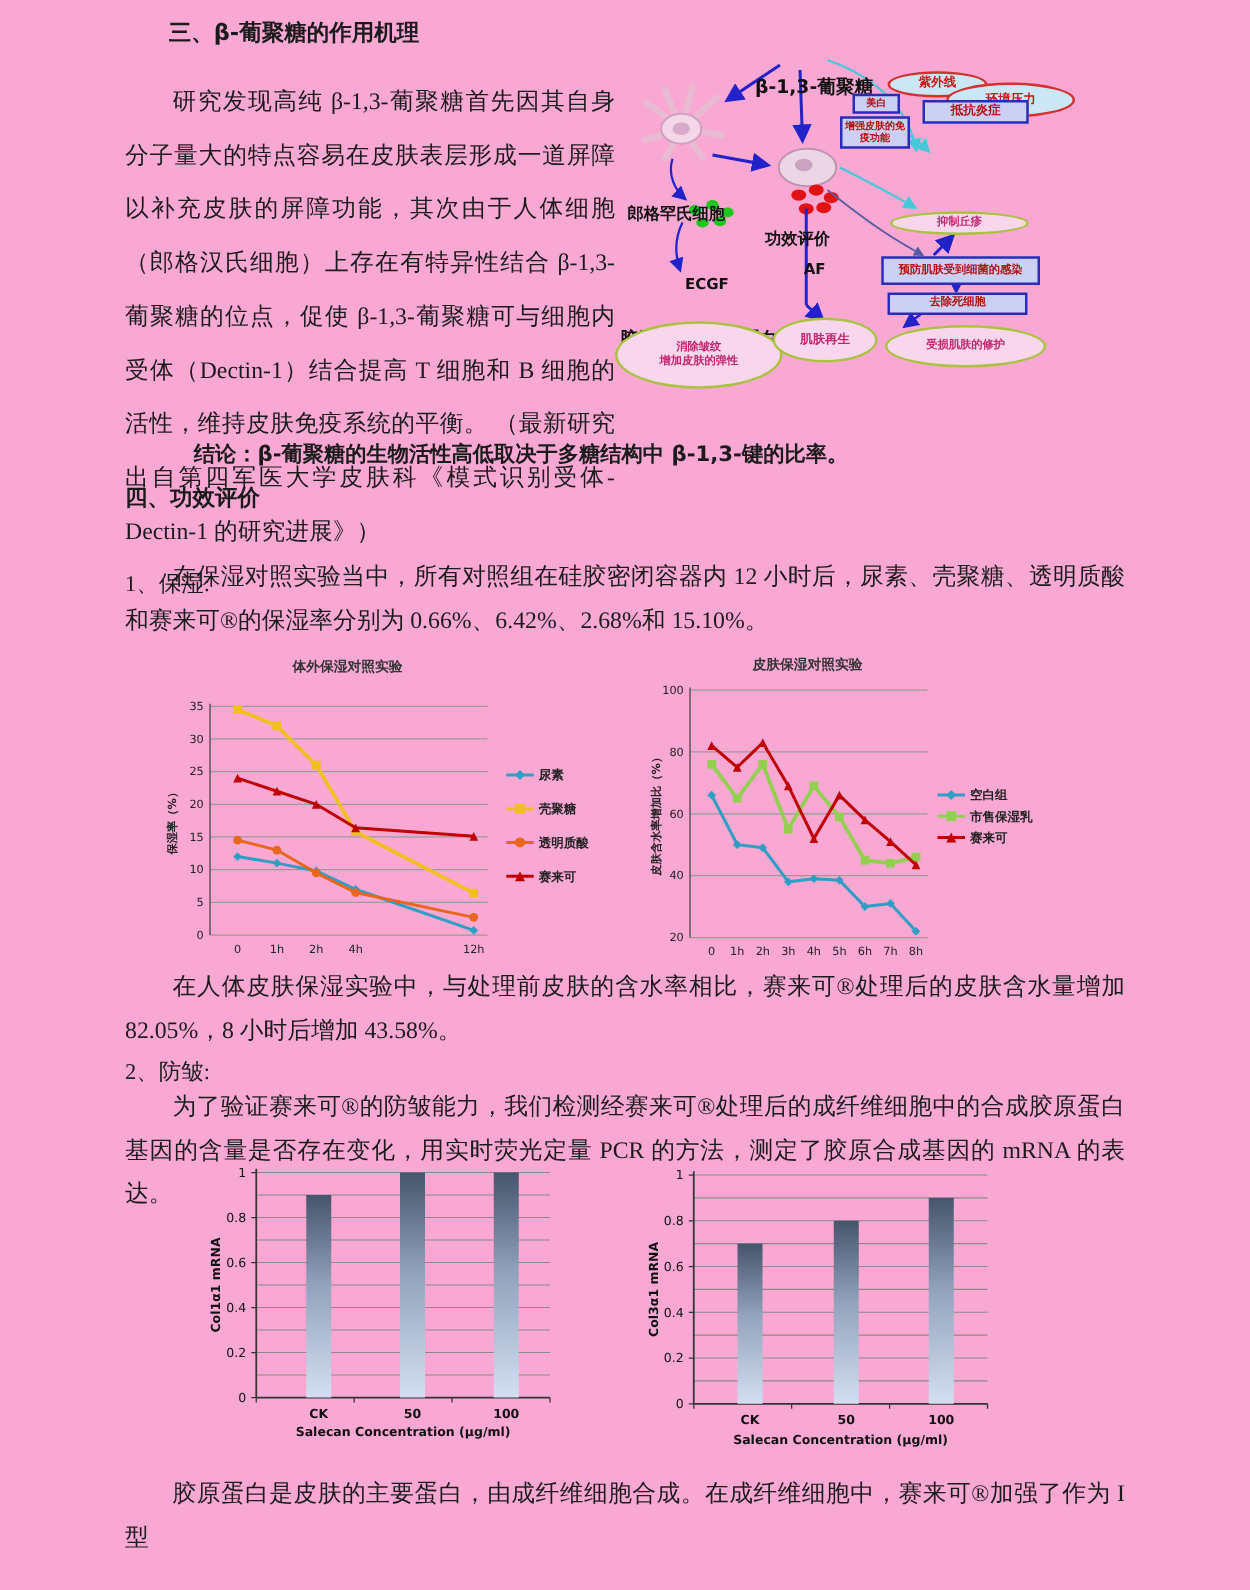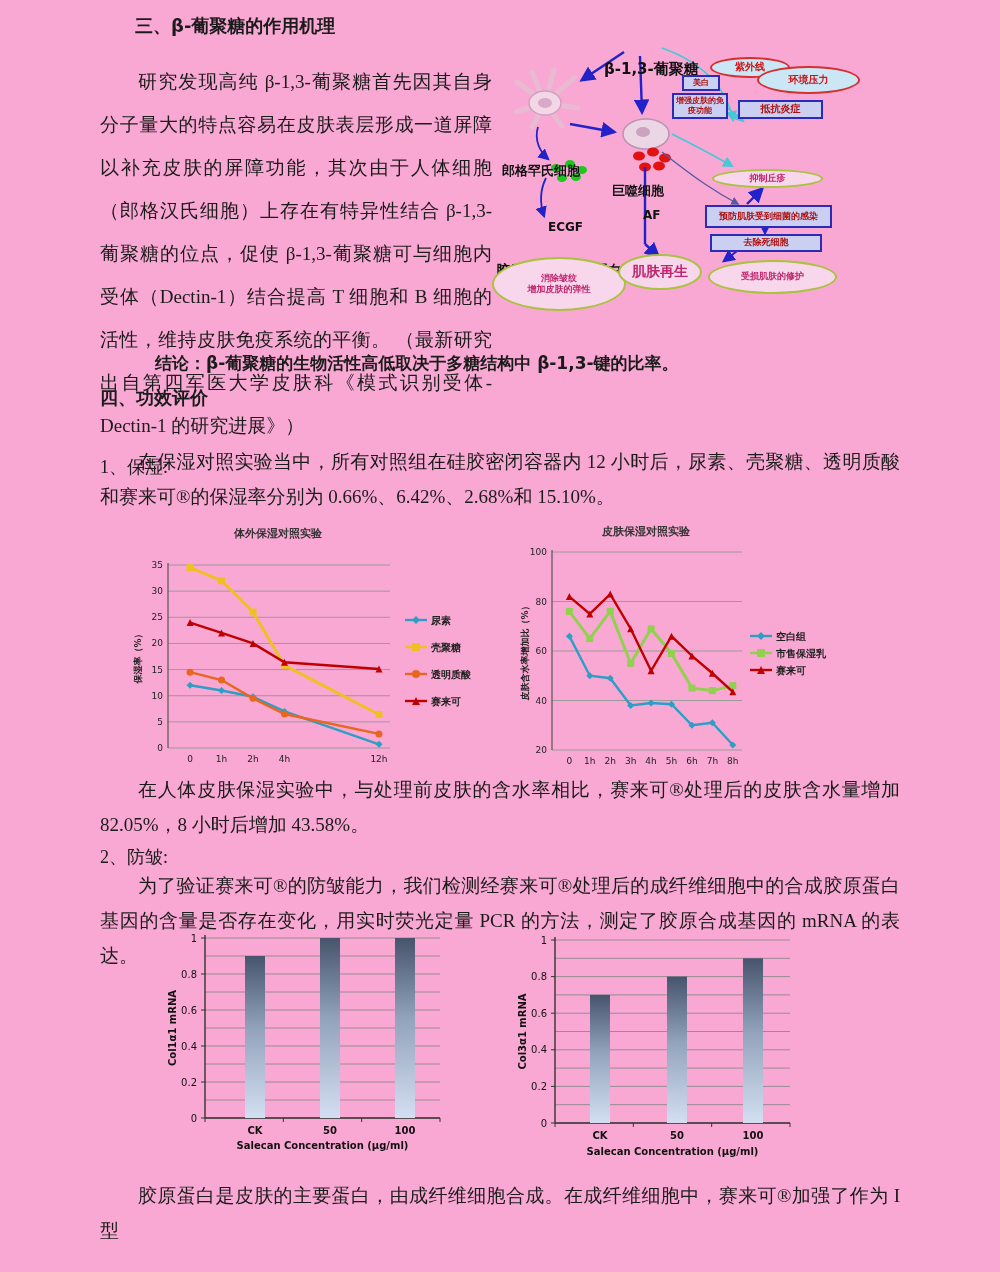--- a/index.html
+++ b/index.html
@@ -95,37 +95,37 @@
         <path d="M234,95 C242,101 247,105 251,109" marker-end="url(#mCyan)"></path>
       </g>
 
       <g stroke="#5A5AA0" stroke-width="1.4" fill="none">
         <path d="M170,140 C205,168 224,180 246,192" marker-end="url(#mNavy)"></path>
       </g>
     </svg>
 
     <div class="dg-label" style="left:112px;top:20px;font-size:15px;">β-1,3-葡聚糖</div>
     <div class="dg-label" style="left:10px;top:122px;font-size:13px;">郎格罕氏细胞</div>
-    <div class="dg-label" style="left:120px;top:142px;font-size:13px;">巨噬细胞</div>
+    <div class="dg-label" style="left:120px;top:142px;font-size:13px;">功效评价</div>
     <div class="dg-label" style="left:56px;top:180px;font-size:12px;">ECGF</div>
     <div class="dg-label" style="left:151px;top:168px;font-size:12px;">AF</div>
     <div class="dg-label" style="left:4px;top:222px;font-size:14px;">胶原蛋白，弹性蛋白</div>
 
     <div class="dg-node dg-ellipse-blue" style="left:218px;top:45px;width:80px;height:21px;">紫外线</div>
     <div class="dg-node dg-ellipse-blue" style="left:265px;top:54px;width:103px;height:28px;">环境压力</div>
     <div class="dg-node dg-box" style="left:190px;top:63px;width:38px;height:16px;font-size:8px;">美白</div>
     <div class="dg-node dg-box" style="left:180px;top:81px;width:56px;height:26px;font-size:8px;">增强皮肤的免疫功能</div>
-    <div class="dg-node dg-box" style="left:246px;top:88px;width:85px;height:19px;font-size:10px;">抵抗炎症</div>
+    <div class="dg-node dg-box" style="left:246px;top:68px;width:85px;height:19px;font-size:10px;">抵抗炎症</div>
     <div class="dg-node dg-ellipse-pink" style="left:220px;top:157px;width:111px;height:19px;">抑制丘疹</div>
     <div class="dg-node dg-box" style="left:213px;top:193px;width:127px;height:23px;">预防肌肤受到细菌的感染</div>
     <div class="dg-node dg-box" style="left:218px;top:222px;width:112px;height:18px;">去除死细胞</div>
     <div class="dg-node dg-ellipse-pink" style="left:216px;top:248px;width:129px;height:34px;">受损肌肤的修护</div>
     <div class="dg-node dg-ellipse-pink" style="left:0px;top:245px;width:134px;height:54px;">消除皱纹
 增加皮肤的弹性</div>
-    <div class="dg-node dg-ellipse-pink" style="left:126px;top:242px;width:84px;height:36px;font-size:14px;">肌肤再生</div>
+    <div class="dg-node dg-ellipse-pink" style="left:126px;top:242px;width:84px;height:36px;font-size:10px;">肌肤再生</div>
   </div>
 
   <div class="abs hsans" style="left:100px;top:352px;width:820px;font-size:17px;padding-left:55px;box-sizing:border-box;">结论：β-葡聚糖的生物活性高低取决于多糖结构中 β-1,3-键的比率。</div>
 
   <div class="abs hsans h1" style="left:100px;top:386px;">四、功效评价</div>
   <div class="abs" style="left:100px;top:420px;font-size:18px;margin-top:35px;">1、保湿:</div>
   <div class="abs body-text" style="left:100px;top:444px;width:800px;">在保湿对照实验当中，所有对照组在硅胶密闭容器内 12 小时后，尿素、壳聚糖、透明质酸和赛来可®的保湿率分别为 0.66%、6.42%、2.68%和 15.10%。</div>
 
   <div class="charts-row" style="top:520px;height:252px;">
     <div class="chart" style="left:128px;">

